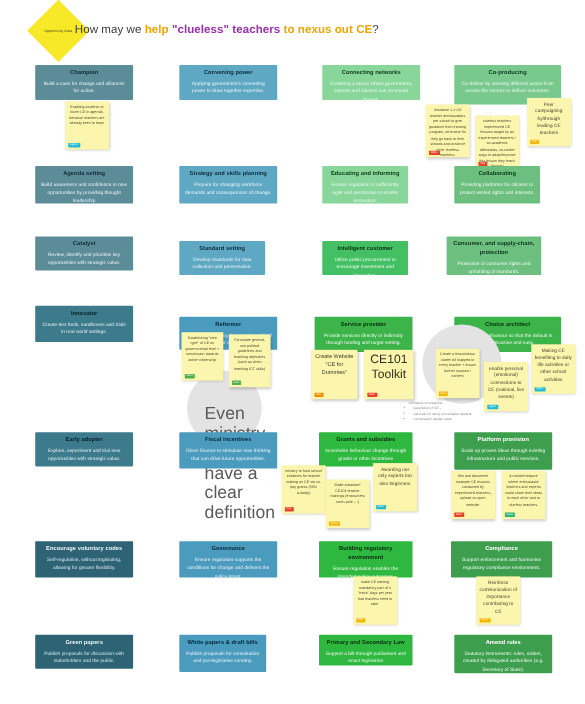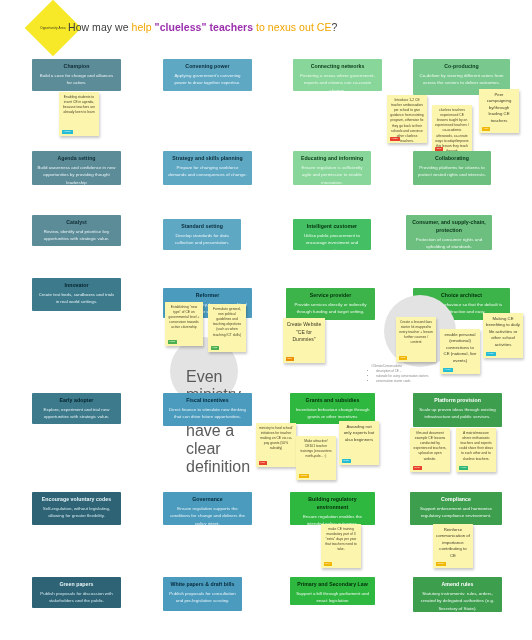--- a/index.html
+++ b/index.html
@@ -26,21 +26,21 @@
   .diamond-label {
     transform: rotate(-45deg);
     font-size: 3.2px; line-height: 1.35; color: #3a3a1a;
     text-align: center; width: 36px; letter-spacing: .1px;
   }
   .hmw {
     position: absolute; left: 68px; top: 21px;
     font-size: 10.5px; color: #3c3c3c; white-space: nowrap;
     letter-spacing: .05px;
   }
-  .o { color: #f0a500; font-weight: normal; }
+  .o { color: #f0a500; font-weight: bold; }
   .p { color: #9b2fae; font-weight: bold; }
 
   
   .card {
     position: absolute;
     border-radius: 1px;
     padding: 4px 5px 5px;
     text-align: center;
     overflow: hidden;
   }
@@ -223,20 +223,24 @@
     <div class="t">Choice architect</div>
     <div class="d">"Nudging" behaviour so that the default is both attractive and easy.</div>
   </div>
 
   <div class="circle" style="left:384px; top:295px; width:72px; height:72px;"></div>
 
   <div class="note" style="left:283px; top:318px; width:42px; height:45px;">
     <div class="ntxt lg">Create Website "CE for Dummies"</div>
     <div class="tag tag-org">Nils</div>
   </div>
+  <div class="note" style="left:331px; top:318px; width:45px; height:45px;">
+    <div class="ntxt xl">CE101 Toolkit</div>
+    <div class="tag tag-red">Emir</div>
+  </div>
   <div class="note" style="left:396px; top:317px; width:40px; height:45px;">
     <div class="ntxt">Create a lesson/class starter kit mapped to every teacher + lesson further courses / content</div>
     <div class="tag tag-yellow">Ines</div>
   </div>
   <div class="note" style="left:440px; top:329px; width:40px; height:45px;">
     <div class="ntxt md">enable personal (emotional) connections to CE (national, live events)</div>
     <div class="tag tag-blue">Aylen</div>
   </div>
   <div class="note" style="left:483px; top:313px; width:40px; height:45px;">
     <div class="ntxt md">Making CE benefiting to daily life activities or other school activities</div>

